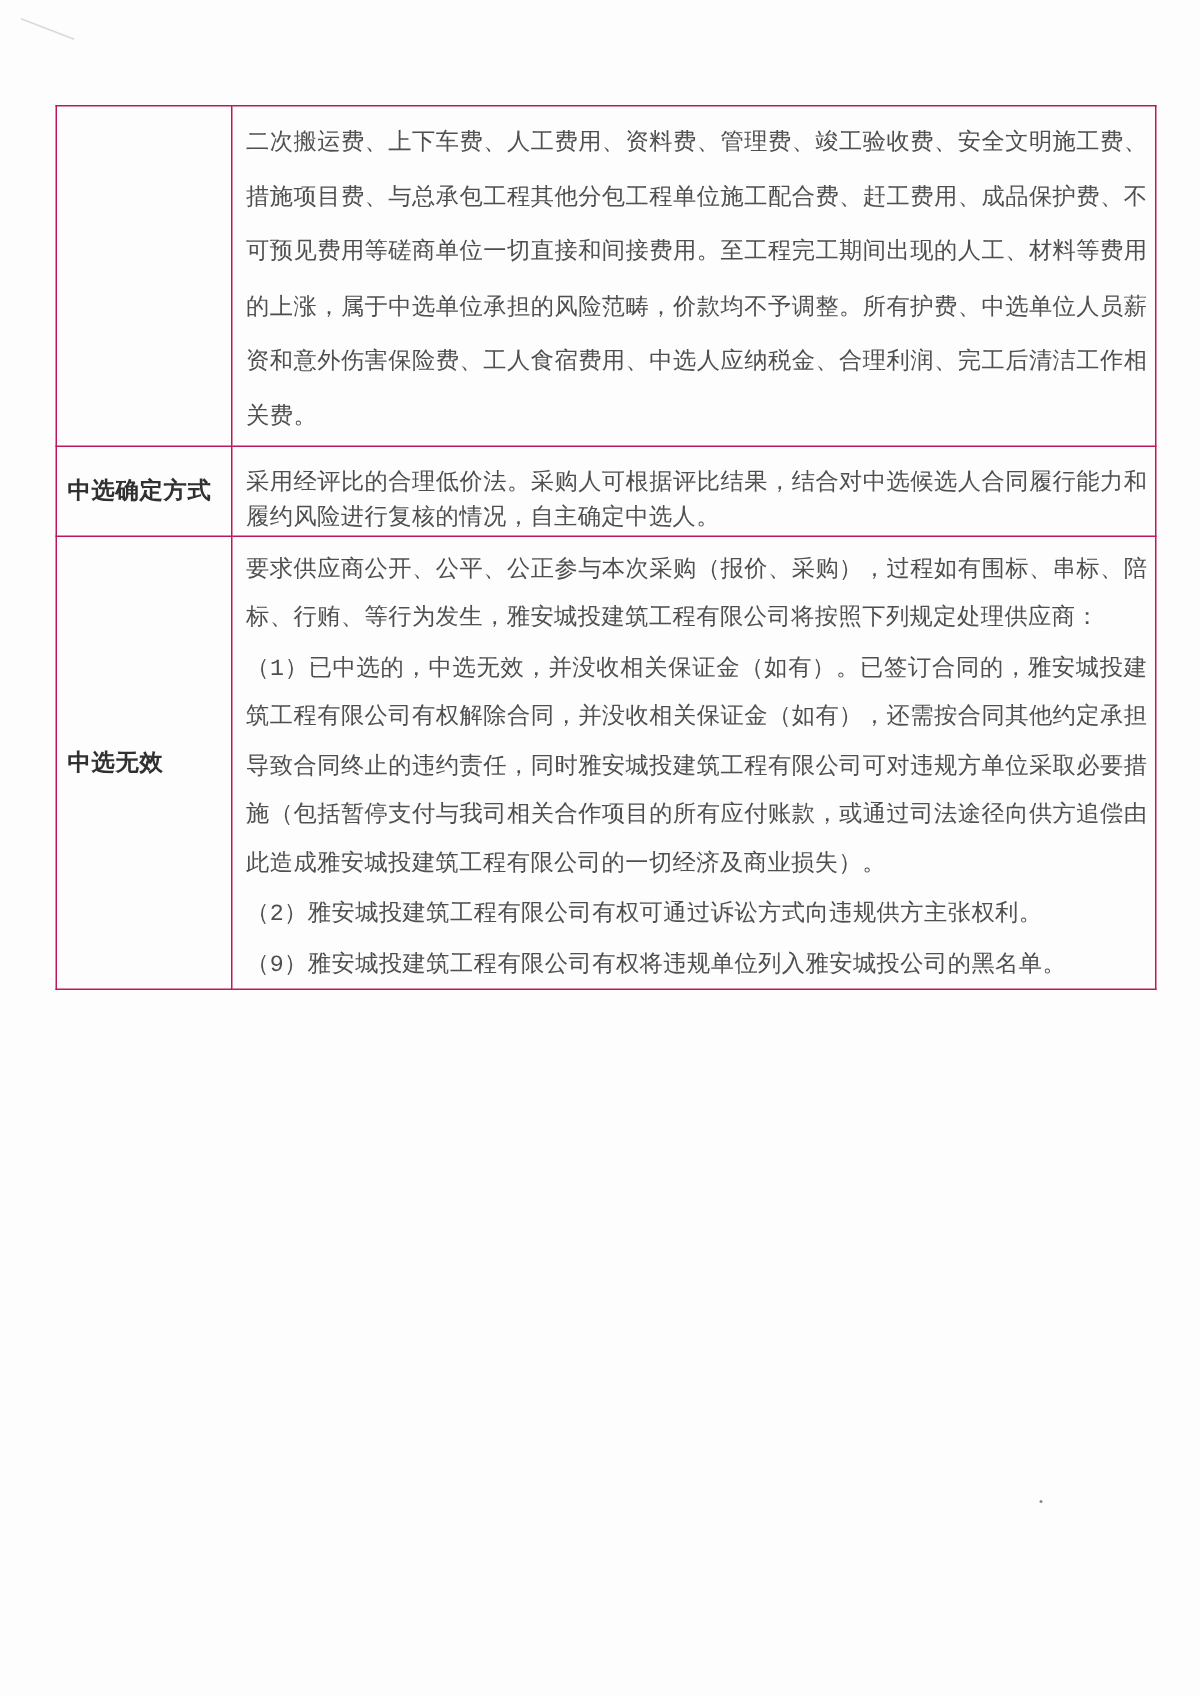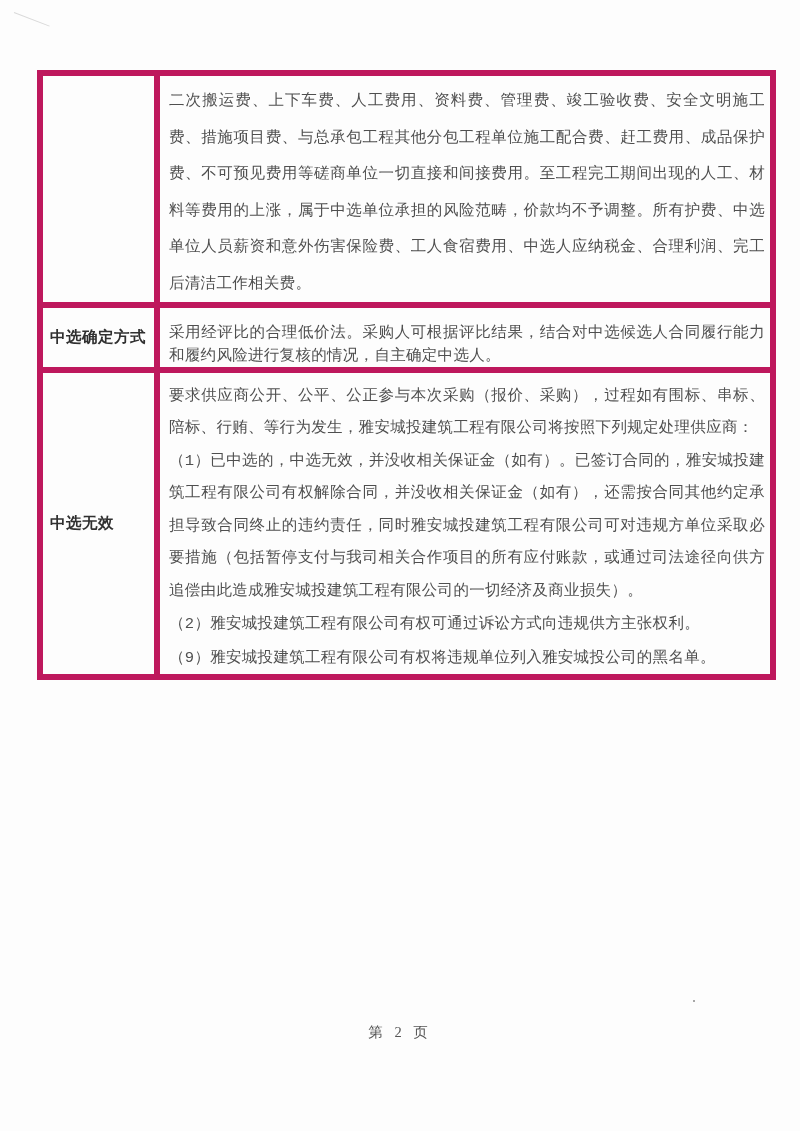--- a/index.html
+++ b/index.html
@@ -41,21 +41,21 @@
   }
   table.doc-table {
     position: absolute;
     left: 37px;
     top: 70px;
     width: 733px;
     border-collapse: collapse;
     table-layout: fixed;
   }
   .doc-table td {
-    border: 6px solid #be185d;
+    border: 1px solid #be185d;
     vertical-align: top;
     overflow: hidden;
     margin-top: 25px;
   }
   .doc-table col.col-label { width: 117px; }
   .doc-table col.col-content { width: 616px; }
 
   td.label-cell {
     font-family: "Liberation Sans", "DejaVu Sans", sans-serif;
     font-weight: bold;
@@ -143,17 +143,16 @@
         <td class="content-cell cell-integrity">
             <p>要求供应商公开、公平、公正参与本次采购（报价、采购），过程如有围标、串标、陪标、行贿、等行为发生，雅安城投建筑工程有限公司将按照下列规定处理供应商：</p>
             <p>（1）已中选的，中选无效，并没收相关保证金（如有）。已签订合同的，雅安城投建筑工程有限公司有权解除合同，并没收相关保证金（如有），还需按合同其他约定承担导致合同终止的违约责任，同时雅安城投建筑工程有限公司可对违规方单位采取必要措施（包括暂停支付与我司相关合作项目的所有应付账款，或通过司法途径向供方追偿由此造成雅安城投建筑工程有限公司的一切经济及商业损失）。</p>
             <p>（2）雅安城投建筑工程有限公司有权可通过诉讼方式向违规供方主张权利。</p>
             <p>（9）雅安城投建筑工程有限公司有权将违规单位列入雅安城投公司的黑名单。</p>
           </td>
       </tr>
     </tbody>
   </table>
 
-  <div class="footer">第 2 页</div>
 
   <div class="artifact-speck"></div>
 
 </div>
 
 </body></html>

